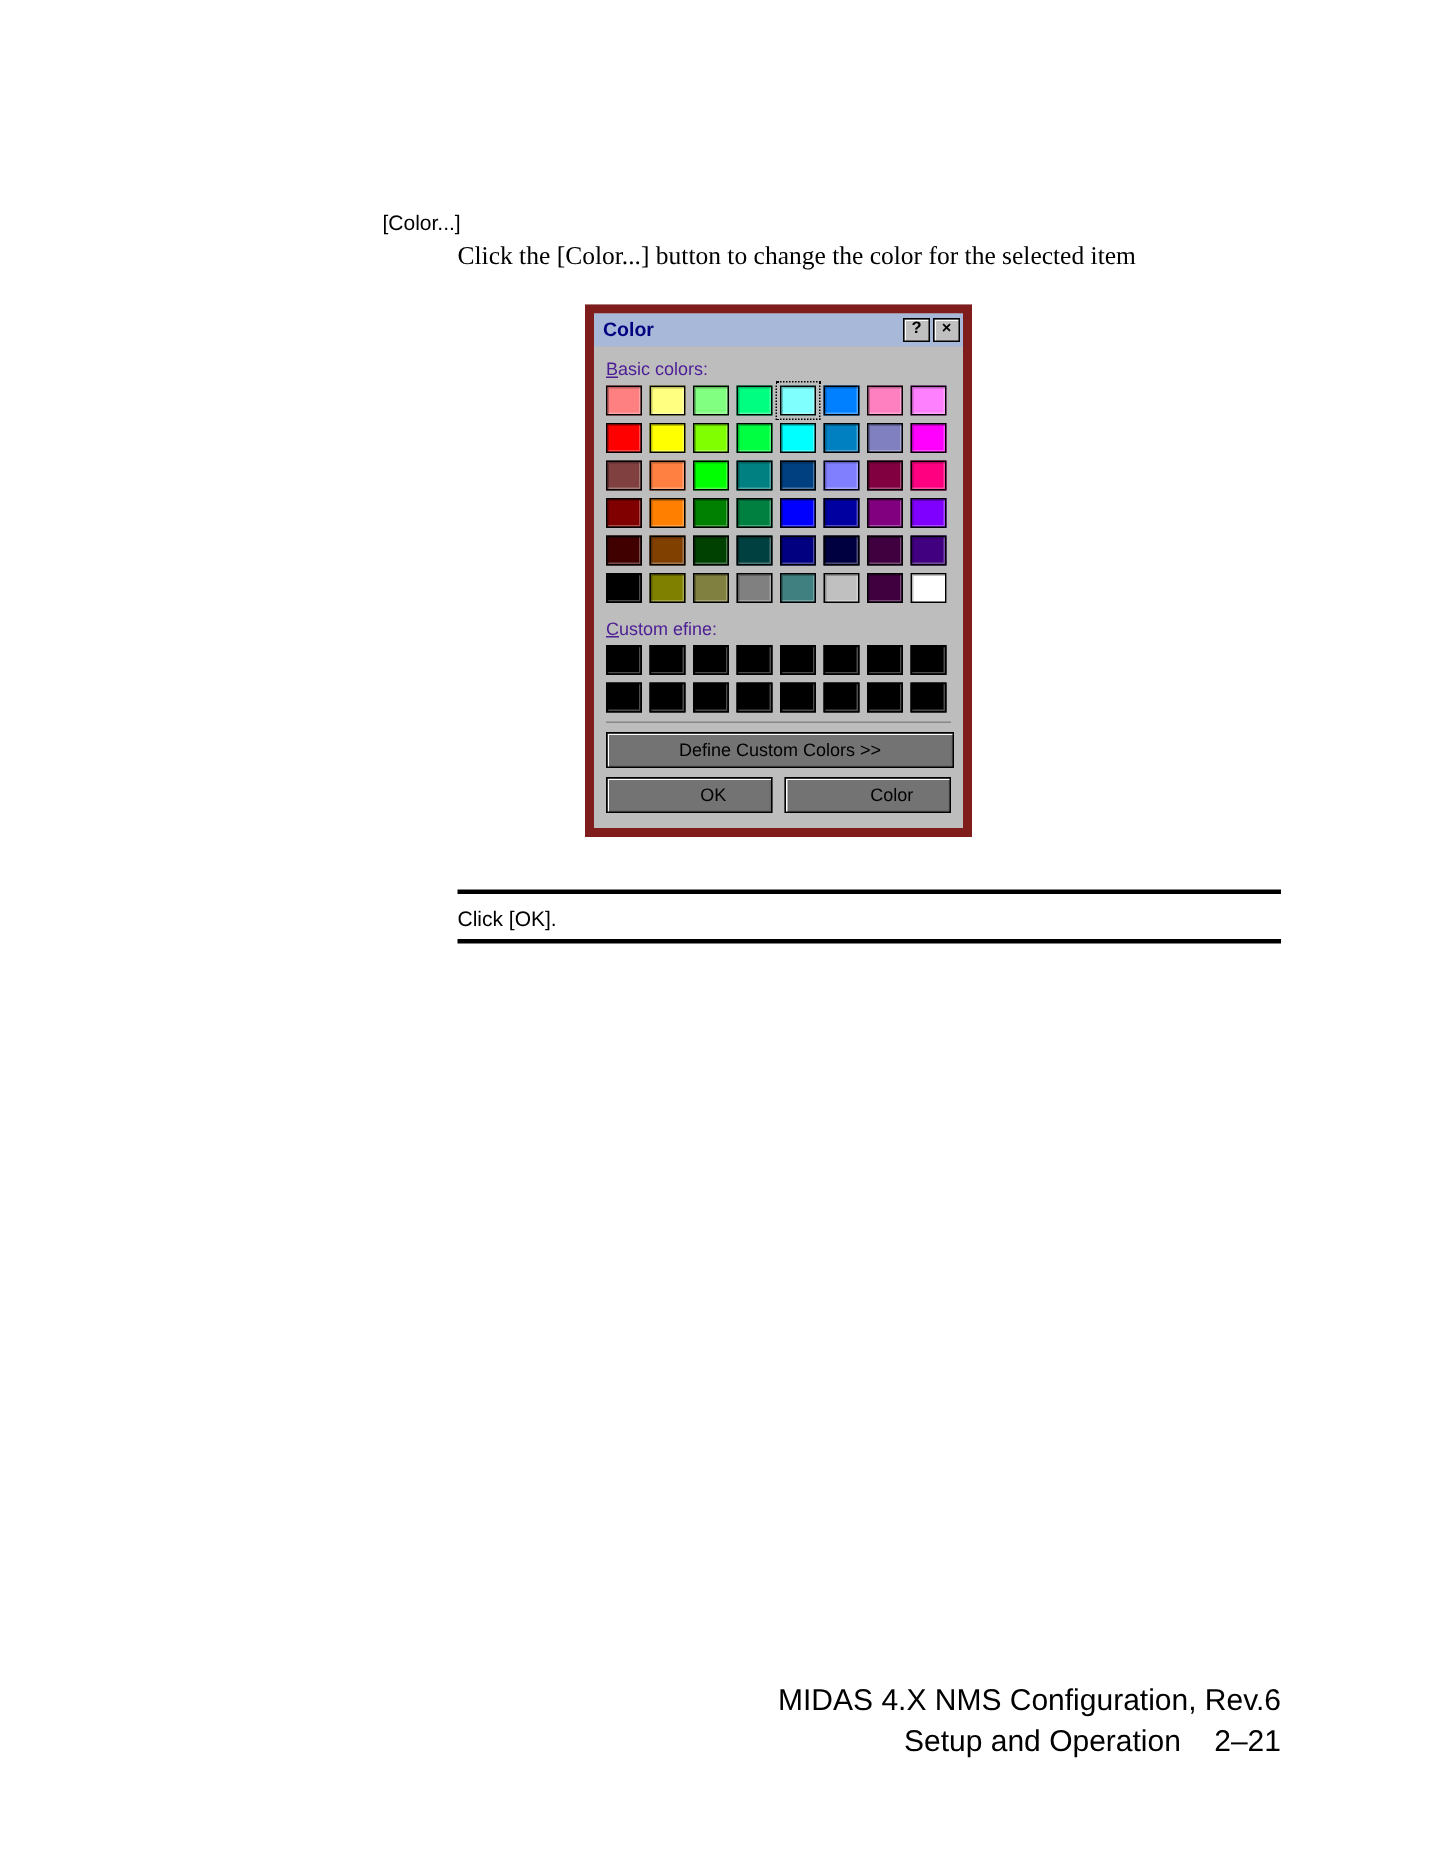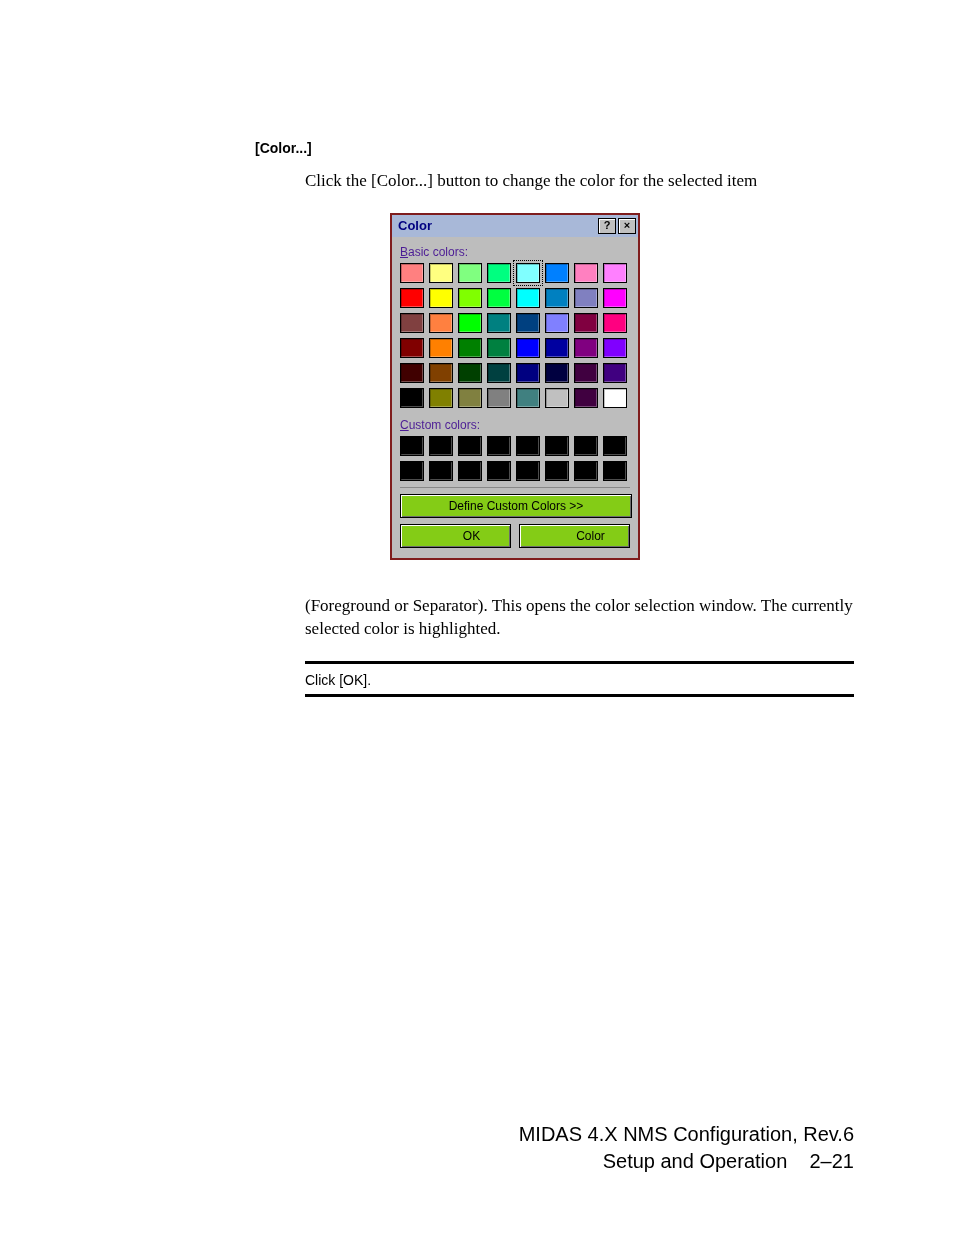--- a/index.html
+++ b/index.html
@@ -10,37 +10,37 @@
     color: #000;
     width: 954px;
     height: 1235px;
     position: relative;
   }
   .page {
     padding: 140px 100px 0 255px;
   }
   .section-head {
     font-family: Arial, Helvetica, sans-serif;
-    font-weight: bold;
+    font-weight: normal;
     font-size: 14px;
-    margin-bottom: 14px;
+    margin-bottom: 4px;
   }
   .body-text {
     font-family: "Times New Roman", Times, serif;
     font-size: 17px;
     line-height: 1.35;
     margin: 0 0 20px 50px;
   }
   .dialog-wrap {
     margin: 10px 0 35px 135px;
   }
   .dlg {
     width: 246px;
     background: #bdbdbd;
-    border: 2px solid #7f1d1d;
+    border: 6px solid #7f1d1d;
     font-family: Tahoma, Arial, sans-serif;
     font-size: 12px;
   }
   .titlebar {
     background: #a8b8d8;
     color: #000080;
     font-weight: bold;
     font-size: 13px;
     display: flex;
     align-items: center;
@@ -80,21 +80,21 @@
     outline: 1px dotted #000;
     outline-offset: 2px;
     border: 1px solid #000;
   }
   .btnrow {
     border-top: 1px solid #888;
     margin-top: 6px;
     padding-top: 6px;
   }
   .wide-btn, .half-btn {
-    background: #84cc16;
+    background: #737373;
     border: 1px solid #000;
     box-shadow: inset 1px 1px 0 #fff, inset -1px -1px 0 #6b6b6b;
     font-family: Tahoma, Arial, sans-serif;
     font-size: 12px;
     text-align: center;
     padding: 4px 0;
     cursor: pointer;
   }
   .wide-btn { width: 100%; margin-bottom: 6px; }
   .two-btn { display: flex; gap: 8px; }
@@ -182,21 +182,21 @@
             <div class="sw" style="background: rgb(128, 128, 0);"></div>
             <div class="sw" style="background: rgb(128, 128, 64);"></div>
             <div class="sw" style="background: rgb(128, 128, 128);"></div>
             <div class="sw" style="background: rgb(64, 128, 128);"></div>
             <div class="sw" style="background: rgb(192, 192, 192);"></div>
             <div class="sw" style="background: rgb(64, 0, 64);"></div>
             <div class="sw" style="background: rgb(255, 255, 255);"></div>
           </div>
 
         <div class="lbl" style="margin-top:10px">
-          <span class="ul">C</span><span>ustom colors:</span>
+          <span class="ul">C</span><span>ustom efine:</span>
         </div>
         <div class="swatch-grid" id="custom-grid">
             <div class="sw" style="background: rgb(0, 0, 0);"></div>
             <div class="sw" style="background: rgb(0, 0, 0);"></div>
             <div class="sw" style="background: rgb(0, 0, 0);"></div>
             <div class="sw" style="background: rgb(0, 0, 0);"></div>
             <div class="sw" style="background: rgb(0, 0, 0);"></div>
             <div class="sw" style="background: rgb(0, 0, 0);"></div>
             <div class="sw" style="background: rgb(0, 0, 0);"></div>
             <div class="sw" style="background: rgb(0, 0, 0);"></div>
@@ -216,21 +216,20 @@
           </div>
           <div class="two-btn">
             <div class="half-btn">OK</div>
             <div class="half-btn">Color</div>
           </div>
         </div>
       </div>
     </div>
   </div>
 
-  <p class="body-text">(Foreground or Separator). This opens the color selection window. The currently selected color is highlighted.</p>
 
   <div class="rule-box">
     <div>Click [OK].</div>
   </div>
 </div>
 
 <div class="footer">
   <div>MIDAS 4.X NMS Configuration, Rev.6</div>
   <div>
     <span>Setup and Operation</span>&nbsp;&nbsp;&nbsp;&nbsp;<span>2–21</span>

